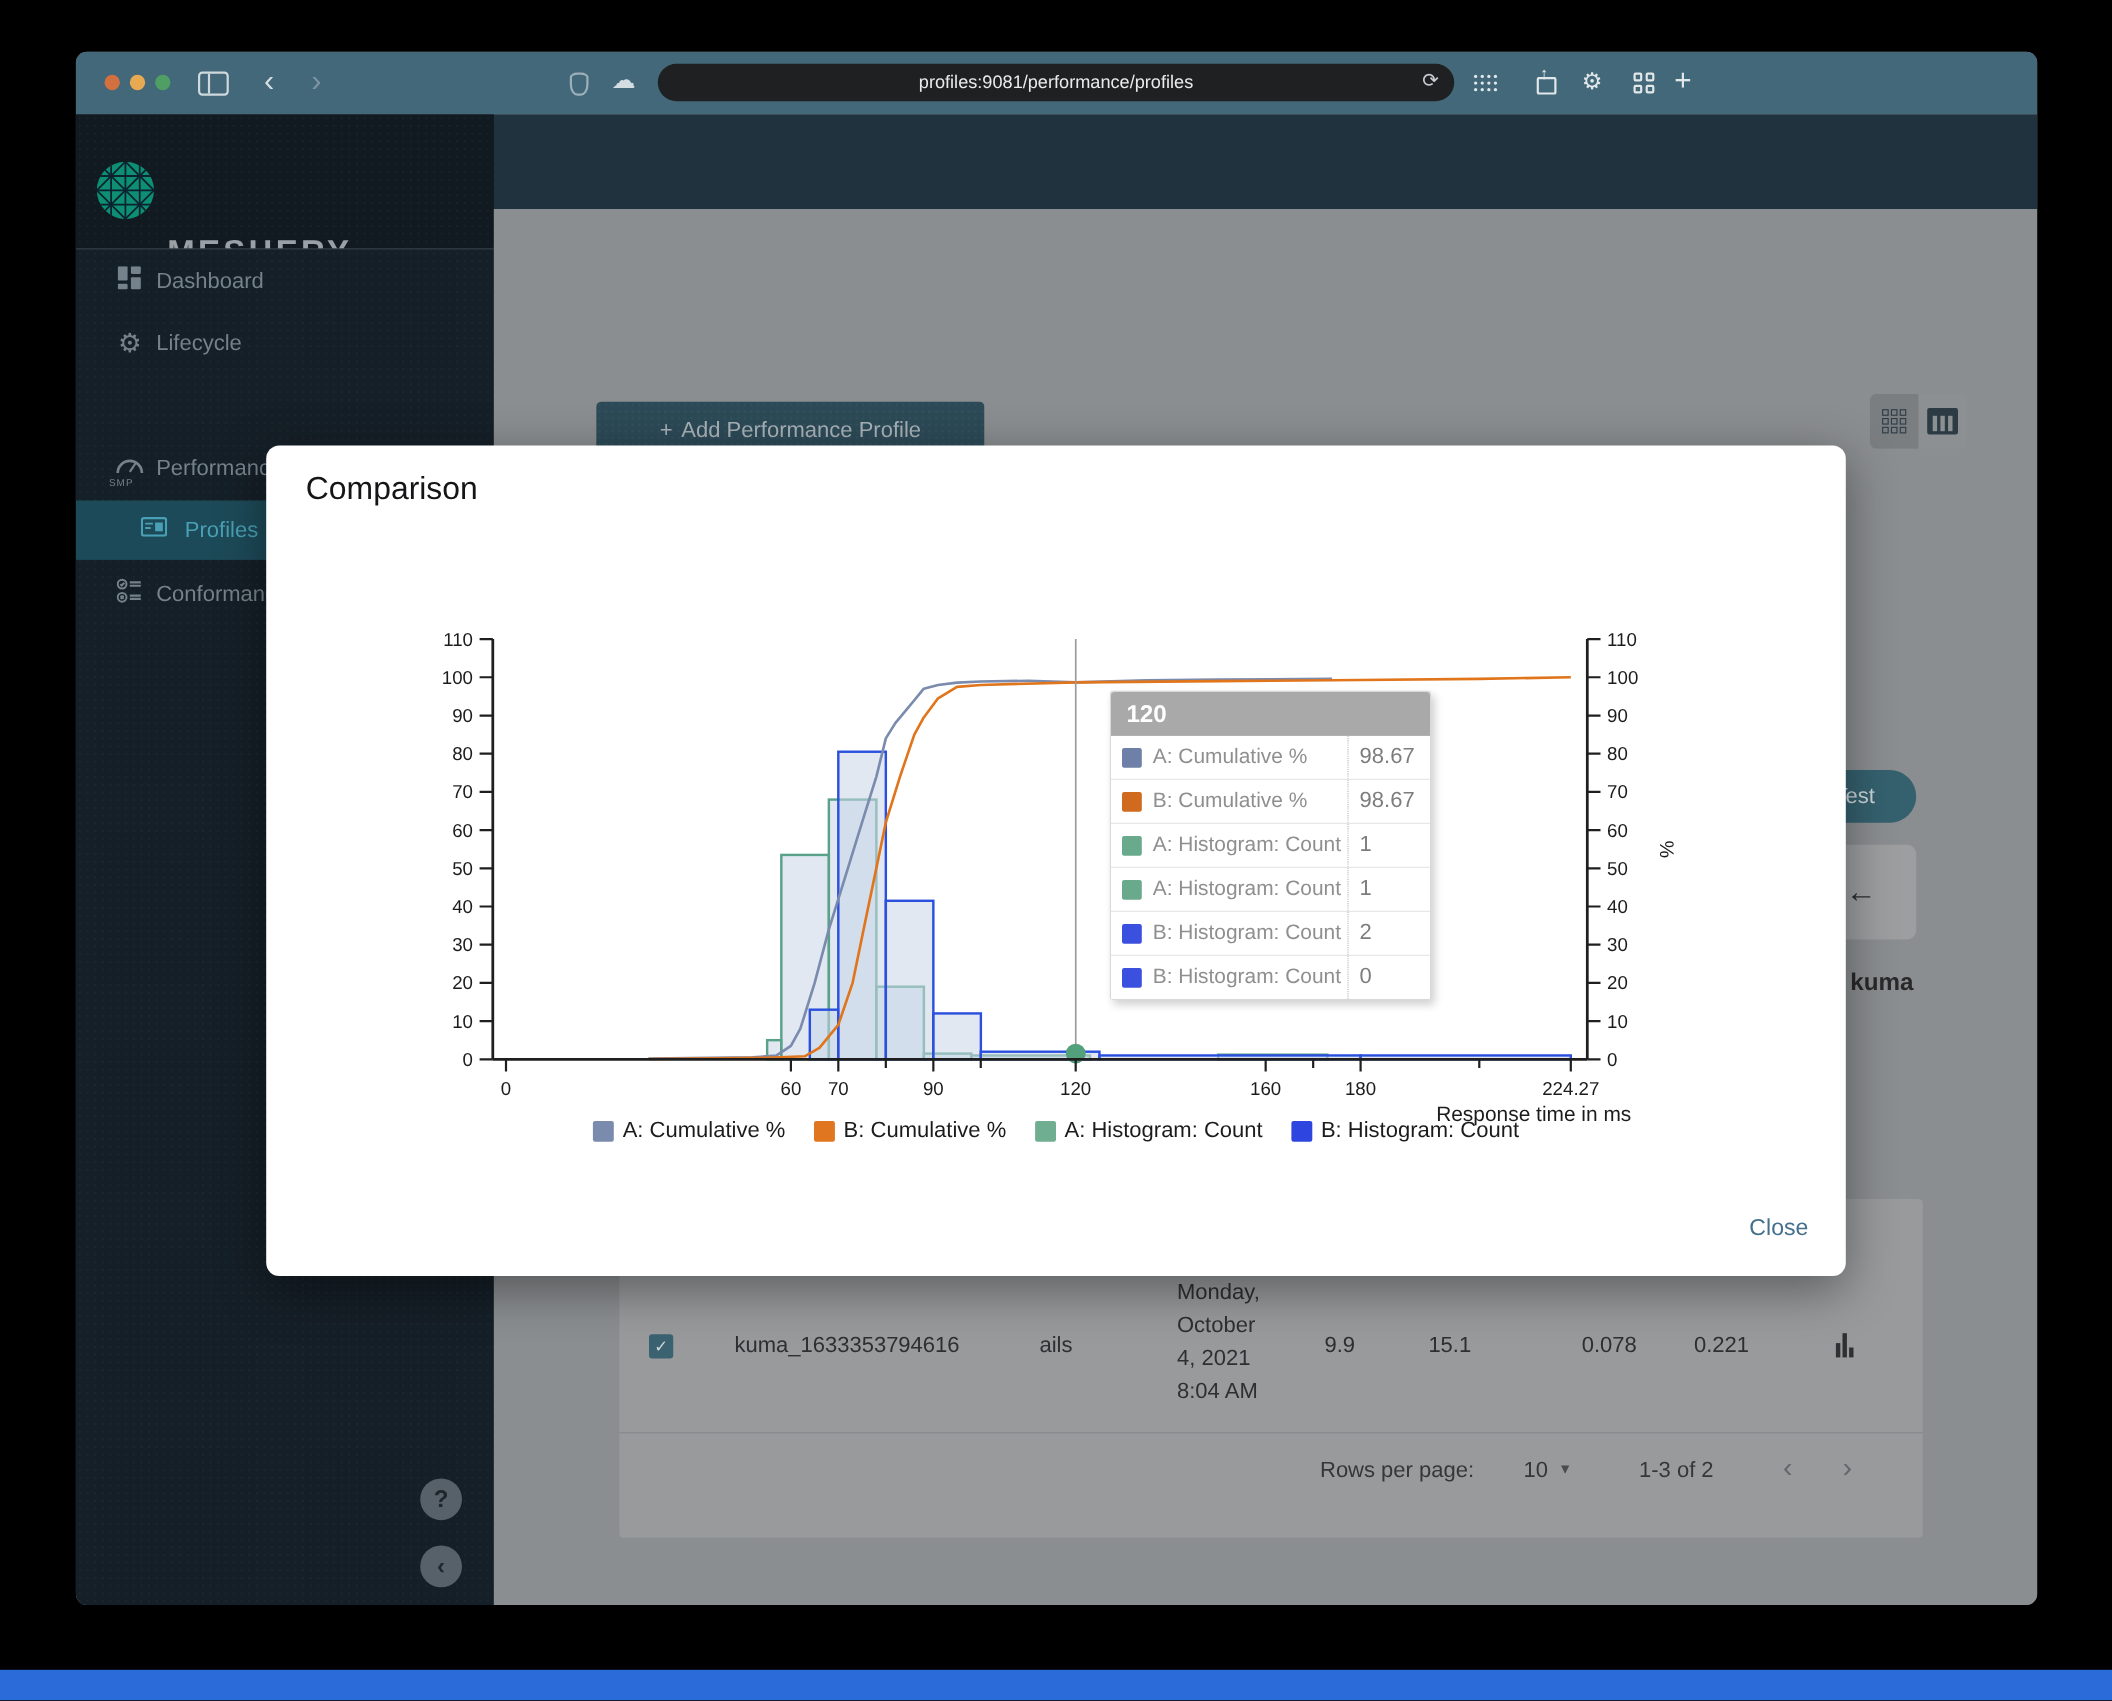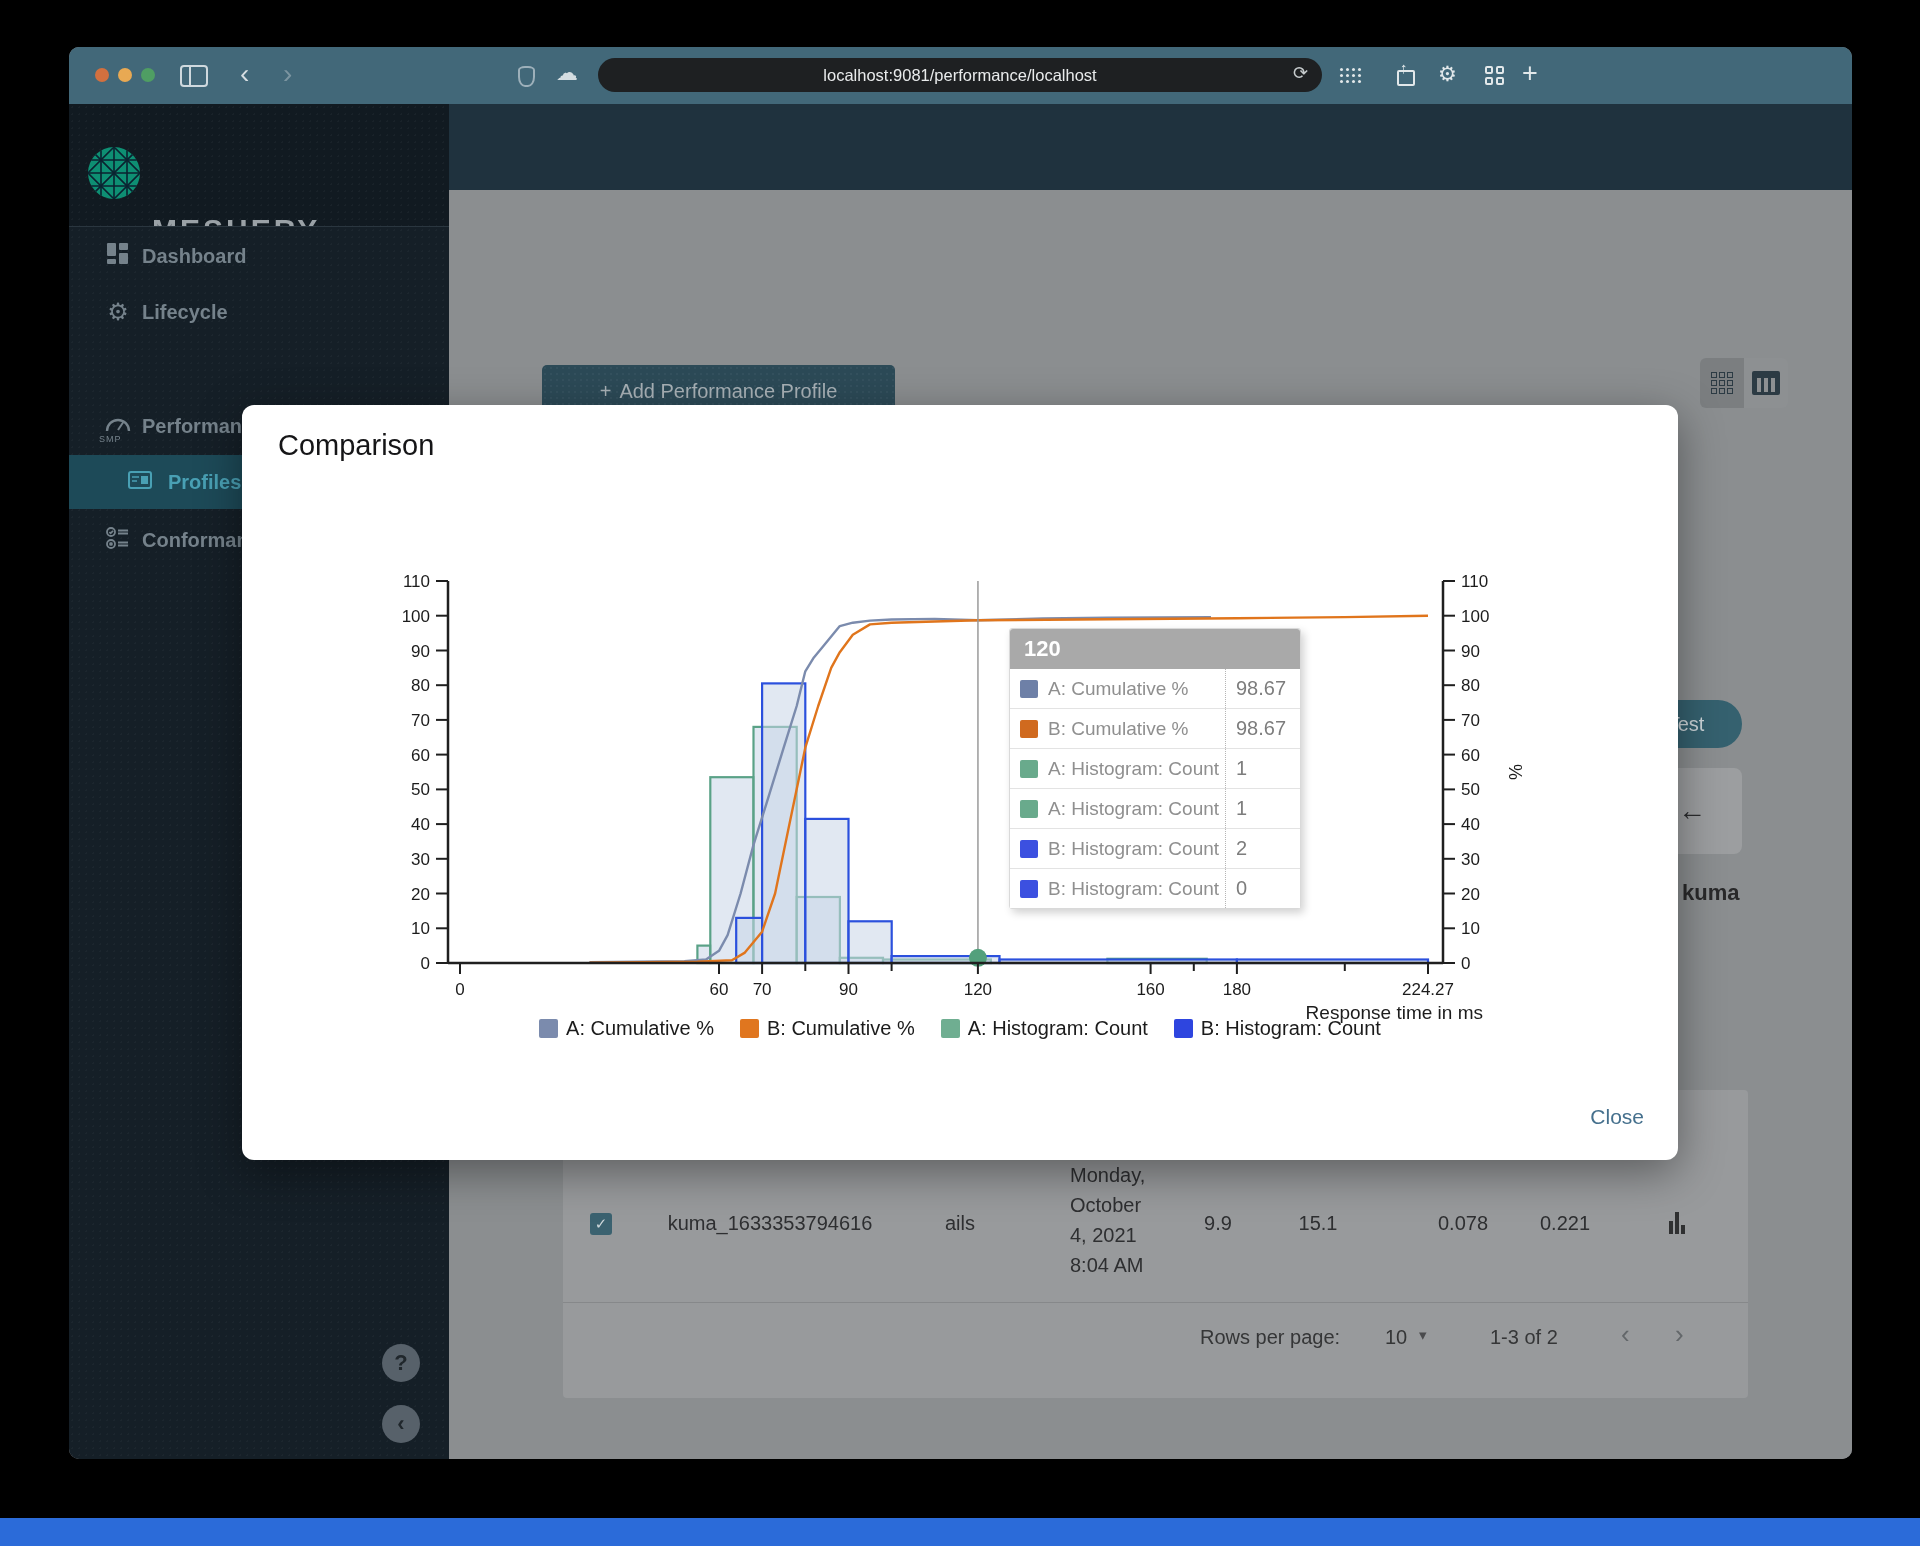--- a/index.html
+++ b/index.html
@@ -40,21 +40,21 @@
           background:#10313c;border:2px solid #5d6c75;overflow:hidden;}
   
   .logoarea{position:absolute;left:0;top:57px;width:380px;height:122px;background:#111a21;
             background-image:radial-gradient(rgba(255,255,255,.035) 1px,transparent 1px);background-size:7px 7px;}
   .brand{position:absolute;left:83px;top:109px;font-size:30px;font-weight:bold;letter-spacing:3px;color:#9aa1a6;}
   
   .sidebar{position:absolute;left:0;top:179px;width:380px;height:1233px;background:#151f27;border-top:1px solid #2a363f;
            background-image:radial-gradient(rgba(255,255,255,.03) 1px,transparent 1px);background-size:7px 7px;}
   .nav-item{position:absolute;left:0;width:100%;height:52px;display:flex;align-items:center;color:#75828b;font-size:20px;}
   .nav-item .nico{position:absolute;left:36px;width:26px;text-align:center;}
-  .nav-item .nlab{position:absolute;left:73px;white-space:nowrap;font-weight:bold;}
+  .nav-item .nlab{position:absolute;left:73px;white-space:nowrap;}
   .nav-item.sub .nico{left:58px;}
   .nav-item.sub .nlab{left:99px;}
   .nav-item.sel{background:#1d4a58;color:#49a0b4;height:54px;}
   .smp{position:absolute;left:30px;top:34px;font-size:9px;letter-spacing:1px;color:#75828b;}
   .sb-circle{position:absolute;left:313px;width:38px;height:38px;border-radius:50%;background:#57616a;
              color:#20272c;display:flex;align-items:center;justify-content:center;font-size:22px;font-weight:bold;}
   
   .content{position:absolute;left:380px;top:143px;right:0;bottom:0;background:#8b8e90;}
   .addbtn{position:absolute;left:93px;top:175px;width:353px;height:52px;border-radius:5px;background:#2c4a57;
           background-image:radial-gradient(rgba(255,255,255,.04) 1px,transparent 1px);background-size:6px 6px;
@@ -118,21 +118,21 @@
         <div class="dot" style="background:#4f9e63"></div>
       </div>
       <div class="tabtoggle">
           <i></i>
         </div>
       <div class="navarrow" style="left:171px">‹</div>
       <div class="navarrow dim" style="left:214px">›</div>
       <div class="shield"></div>
       <div class="cloudic">☁</div>
       <div class="urlbar">
-        <span>localhost:9081/performance/localhost</span>
+        <span>profiles:9081/performance/profiles</span>
         <span class="urlrefresh">⟳</span>
       </div>
       <div class="tb-ic" style="left:1271px;top:21px">
         <span class="dots-grid">
             <b></b>
             <b></b>
             <b></b>
             <b></b>
             <b></b>
             <b></b>

